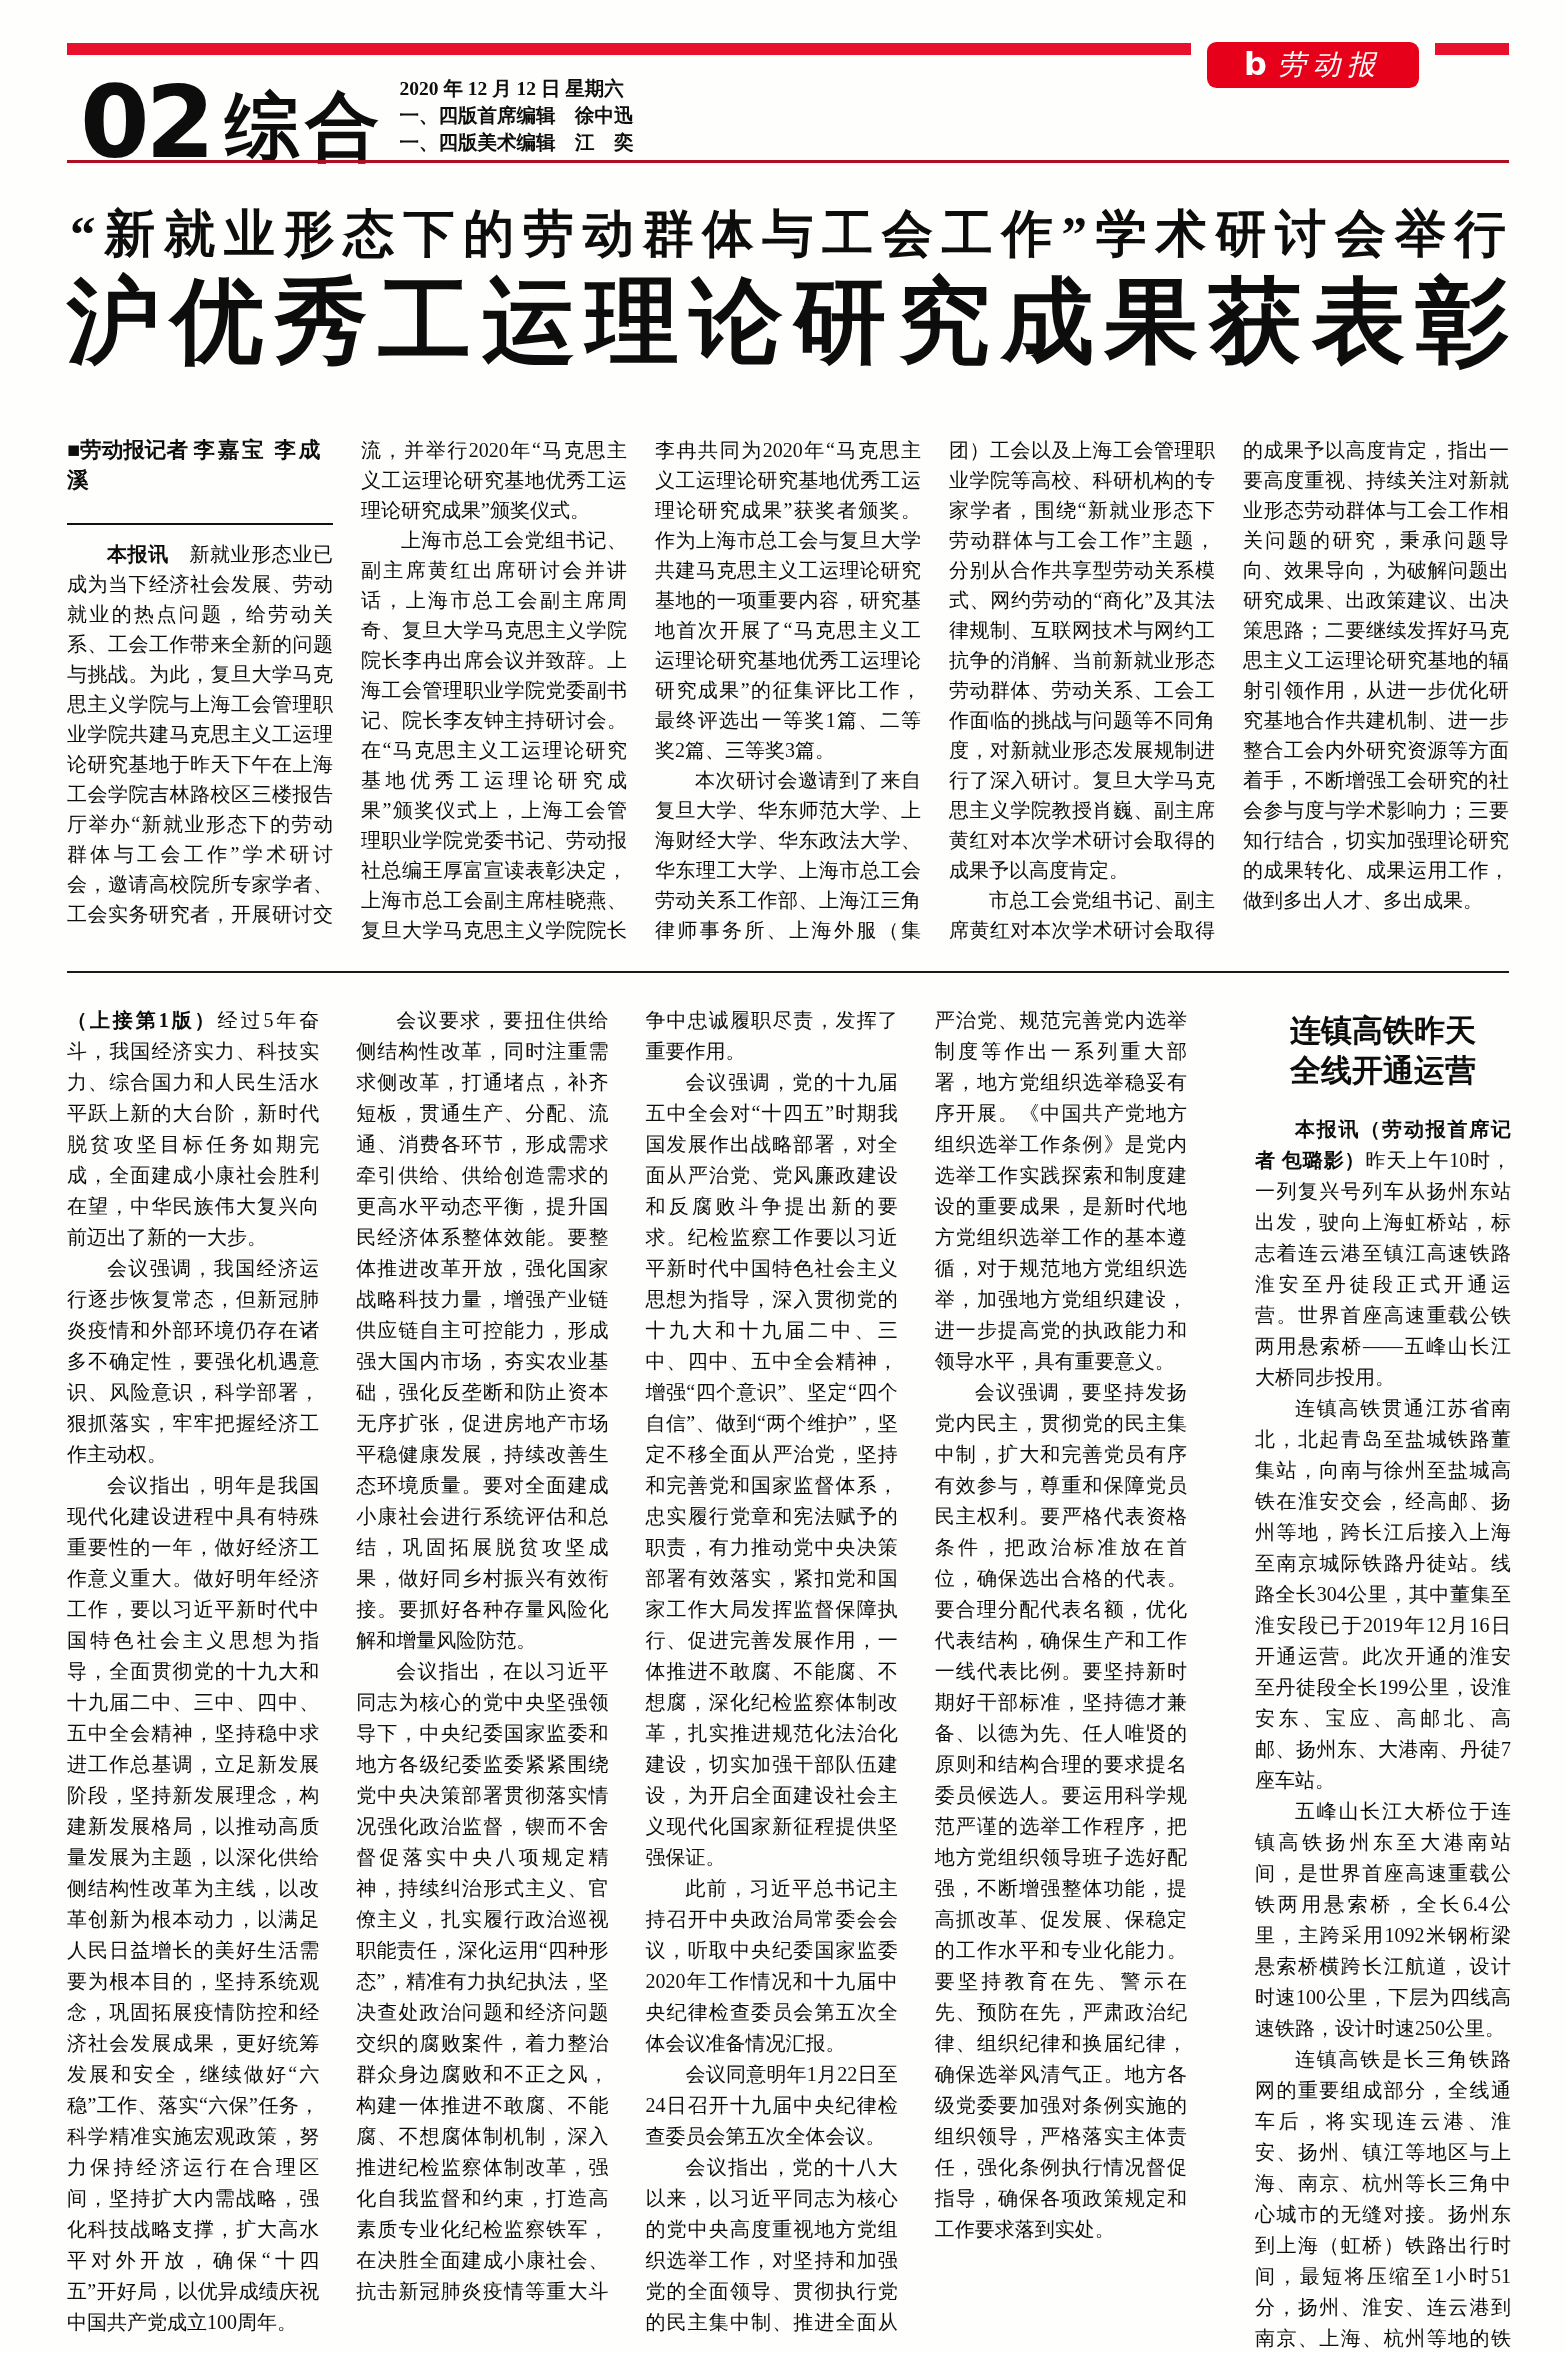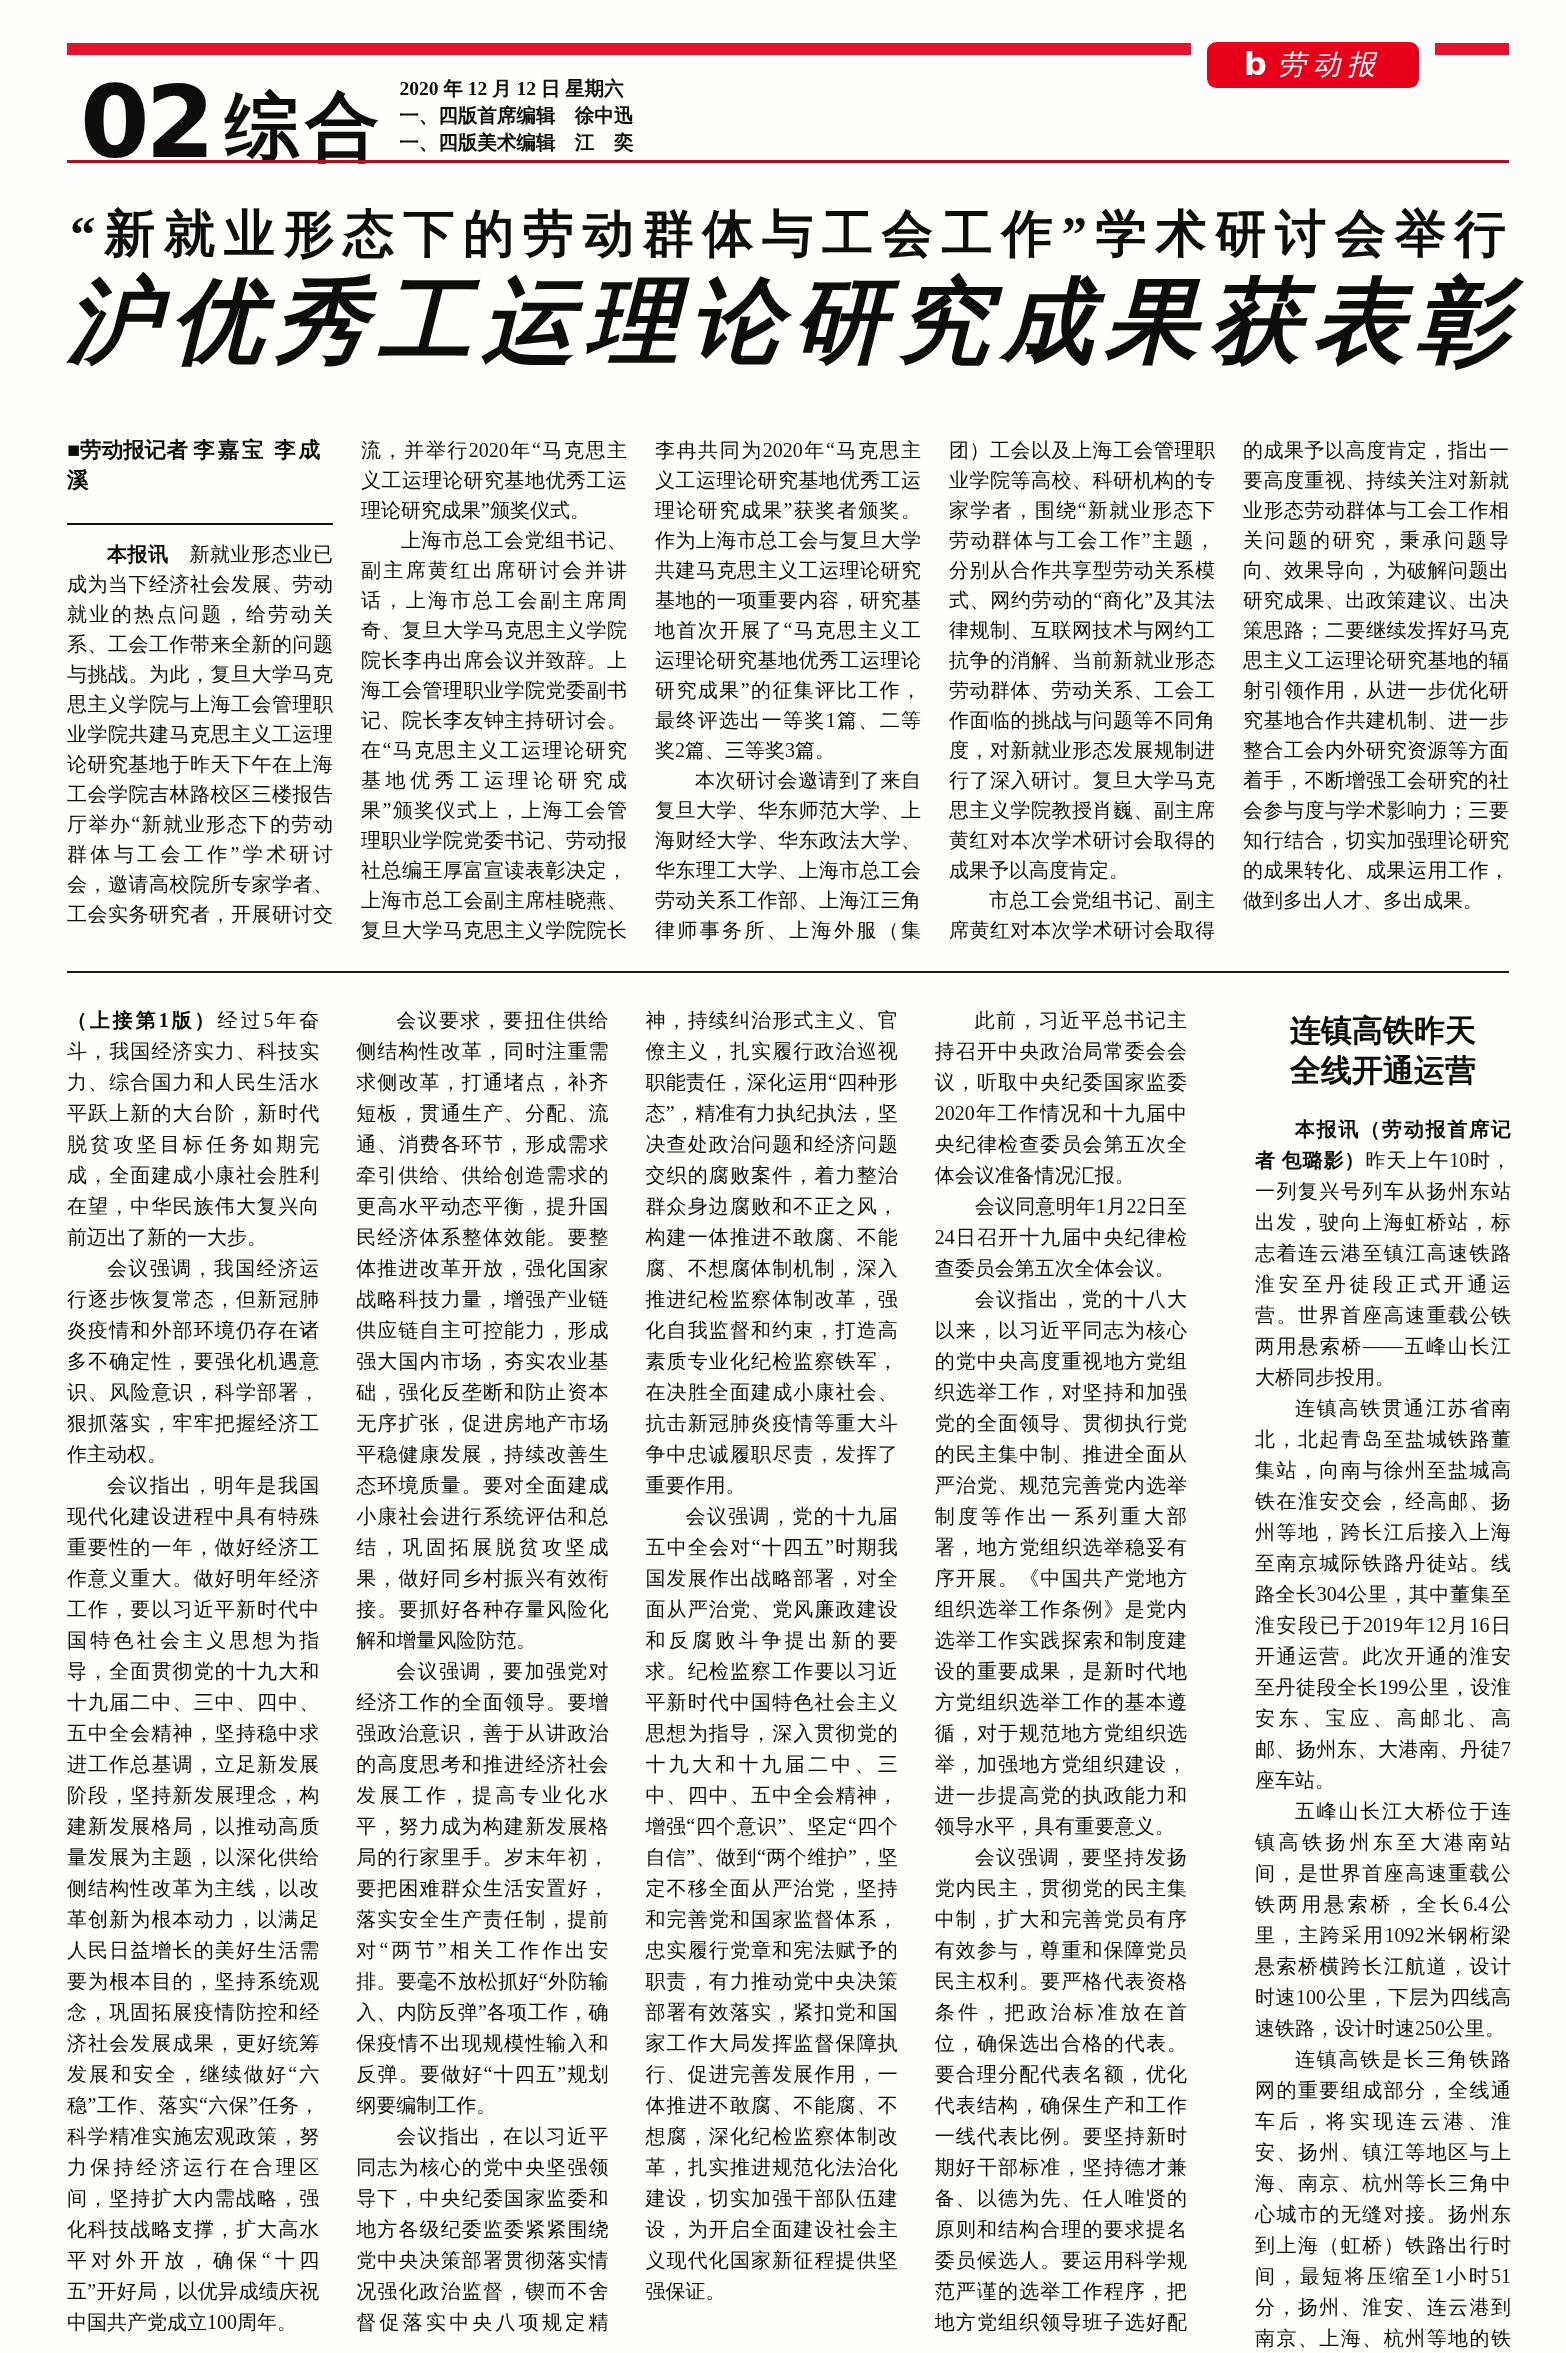--- a/index.html
+++ b/index.html
@@ -28,21 +28,20 @@
     position:absolute;left:70px;top:202px;width:1437px;
     font-size:51px;font-weight:700;line-height:65px;
     text-align:justify;text-align-last:justify;text-justify:inter-character;
     white-space:nowrap;letter-spacing:1.3px;
   }
   .main-headline{
     position:absolute;left:67px;top:268px;width:1442px;
     font-size:93px;font-weight:900;line-height:108px;
     text-align:justify;text-align-last:justify;text-justify:inter-character;
     white-space:nowrap;
-    font-style:italic;
   }
   
   .article p{margin:0;text-indent:2em;text-align:justify;text-justify:inter-ideograph;}
   .article p.no-indent{text-indent:0;}
   .lead-article{
     position:absolute;left:67px;top:435px;width:1442px;height:520px;
     column-count:5;column-gap:28px;column-fill:auto;
     font-size:20px;line-height:30px;overflow:hidden;
   }
   .byline{
@@ -102,21 +101,20 @@
   </div>
 
   <div class="section-divider"></div>
 
   <div class="jump-article article">
     <p class="no-indent"><b>（上接第1版）</b><span>经过5年奋斗，我国经济实力、科技实力、综合国力和人民生活水平跃上新的大台阶，新时代脱贫攻坚目标任务如期完成，全面建成小康社会胜利在望，中华民族伟大复兴向前迈出了新的一大步。</span></p>
     <div>
         <p class="para">会议强调，我国经济运行逐步恢复常态，但新冠肺炎疫情和外部环境仍存在诸多不确定性，要强化机遇意识、风险意识，科学部署，狠抓落实，牢牢把握经济工作主动权。</p>
         <p class="para">会议指出，明年是我国现代化建设进程中具有特殊重要性的一年，做好经济工作意义重大。做好明年经济工作，要以习近平新时代中国特色社会主义思想为指导，全面贯彻党的十九大和十九届二中、三中、四中、五中全会精神，坚持稳中求进工作总基调，立足新发展阶段，坚持新发展理念，构建新发展格局，以推动高质量发展为主题，以深化供给侧结构性改革为主线，以改革创新为根本动力，以满足人民日益增长的美好生活需要为根本目的，坚持系统观念，巩固拓展疫情防控和经济社会发展成果，更好统筹发展和安全，继续做好“六稳”工作、落实“六保”任务，科学精准实施宏观政策，努力保持经济运行在合理区间，坚持扩大内需战略，强化科技战略支撑，扩大高水平对外开放，确保“十四五”开好局，以优异成绩庆祝中国共产党成立100周年。</p>
         <p class="para">会议要求，要扭住供给侧结构性改革，同时注重需求侧改革，打通堵点，补齐短板，贯通生产、分配、流通、消费各环节，形成需求牵引供给、供给创造需求的更高水平动态平衡，提升国民经济体系整体效能。要整体推进改革开放，强化国家战略科技力量，增强产业链供应链自主可控能力，形成强大国内市场，夯实农业基础，强化反垄断和防止资本无序扩张，促进房地产市场平稳健康发展，持续改善生态环境质量。要对全面建成小康社会进行系统评估和总结，巩固拓展脱贫攻坚成果，做好同乡村振兴有效衔接。要抓好各种存量风险化解和增量风险防范。</p>
-        <p class="para">会议强调，要加强党对经济工作的全面领导。要增强政治意识，善于从讲政治的高度思考和推进经济社会发展工作，提高专业化水平，努力成为构建新发展格局的行家里手。岁末年初，要把困难群众生活安置好，落实安全生产责任制，提前对“两节”相关工作作出安排。要毫不放松抓好“外防输入、内防反弹”各项工作，确保疫情不出现规模性输入和反弹。要做好“十四五”规划纲要编制工作。</p>
         <p class="para">会议指出，在以习近平同志为核心的党中央坚强领导下，中央纪委国家监委和地方各级纪委监委紧紧围绕党中央决策部署贯彻落实情况强化政治监督，锲而不舍督促落实中央八项规定精神，持续纠治形式主义、官僚主义，扎实履行政治巡视职能责任，深化运用“四种形态”，精准有力执纪执法，坚决查处政治问题和经济问题交织的腐败案件，着力整治群众身边腐败和不正之风，构建一体推进不敢腐、不能腐、不想腐体制机制，深入推进纪检监察体制改革，强化自我监督和约束，打造高素质专业化纪检监察铁军，在决胜全面建成小康社会、抗击新冠肺炎疫情等重大斗争中忠诚履职尽责，发挥了重要作用。</p>
         <p class="para">会议强调，党的十九届五中全会对“十四五”时期我国发展作出战略部署，对全面从严治党、党风廉政建设和反腐败斗争提出新的要求。纪检监察工作要以习近平新时代中国特色社会主义思想为指导，深入贯彻党的十九大和十九届二中、三中、四中、五中全会精神，增强“四个意识”、坚定“四个自信”、做到“两个维护”，坚定不移全面从严治党，坚持和完善党和国家监督体系，忠实履行党章和宪法赋予的职责，有力推动党中央决策部署有效落实，紧扣党和国家工作大局发挥监督保障执行、促进完善发展作用，一体推进不敢腐、不能腐、不想腐，深化纪检监察体制改革，扎实推进规范化法治化建设，切实加强干部队伍建设，为开启全面建设社会主义现代化国家新征程提供坚强保证。</p>
         <p class="para">此前，习近平总书记主持召开中央政治局常委会会议，听取中央纪委国家监委2020年工作情况和十九届中央纪律检查委员会第五次全体会议准备情况汇报。</p>
         <p class="para">会议同意明年1月22日至24日召开十九届中央纪律检查委员会第五次全体会议。</p>
         <p class="para">会议指出，党的十八大以来，以习近平同志为核心的党中央高度重视地方党组织选举工作，对坚持和加强党的全面领导、贯彻执行党的民主集中制、推进全面从严治党、规范完善党内选举制度等作出一系列重大部署，地方党组织选举稳妥有序开展。《中国共产党地方组织选举工作条例》是党内选举工作实践探索和制度建设的重要成果，是新时代地方党组织选举工作的基本遵循，对于规范地方党组织选举，加强地方党组织建设，进一步提高党的执政能力和领导水平，具有重要意义。</p>
         <p class="para">会议强调，要坚持发扬党内民主，贯彻党的民主集中制，扩大和完善党员有序有效参与，尊重和保障党员民主权利。要严格代表资格条件，把政治标准放在首位，确保选出合格的代表。要合理分配代表名额，优化代表结构，确保生产和工作一线代表比例。要坚持新时期好干部标准，坚持德才兼备、以德为先、任人唯贤的原则和结构合理的要求提名委员候选人。要运用科学规范严谨的选举工作程序，把地方党组织领导班子选好配强，不断增强整体功能，提高抓改革、促发展、保稳定的工作水平和专业化能力。要坚持教育在先、警示在先、预防在先，严肃政治纪律、组织纪律和换届纪律，确保选举风清气正。地方各级党委要加强对条例实施的组织领导，严格落实主体责任，强化条例执行情况督促指导，确保各项政策规定和工作要求落到实处。</p>
       </div>
   </div>
 
   <div class="rail-article article">

